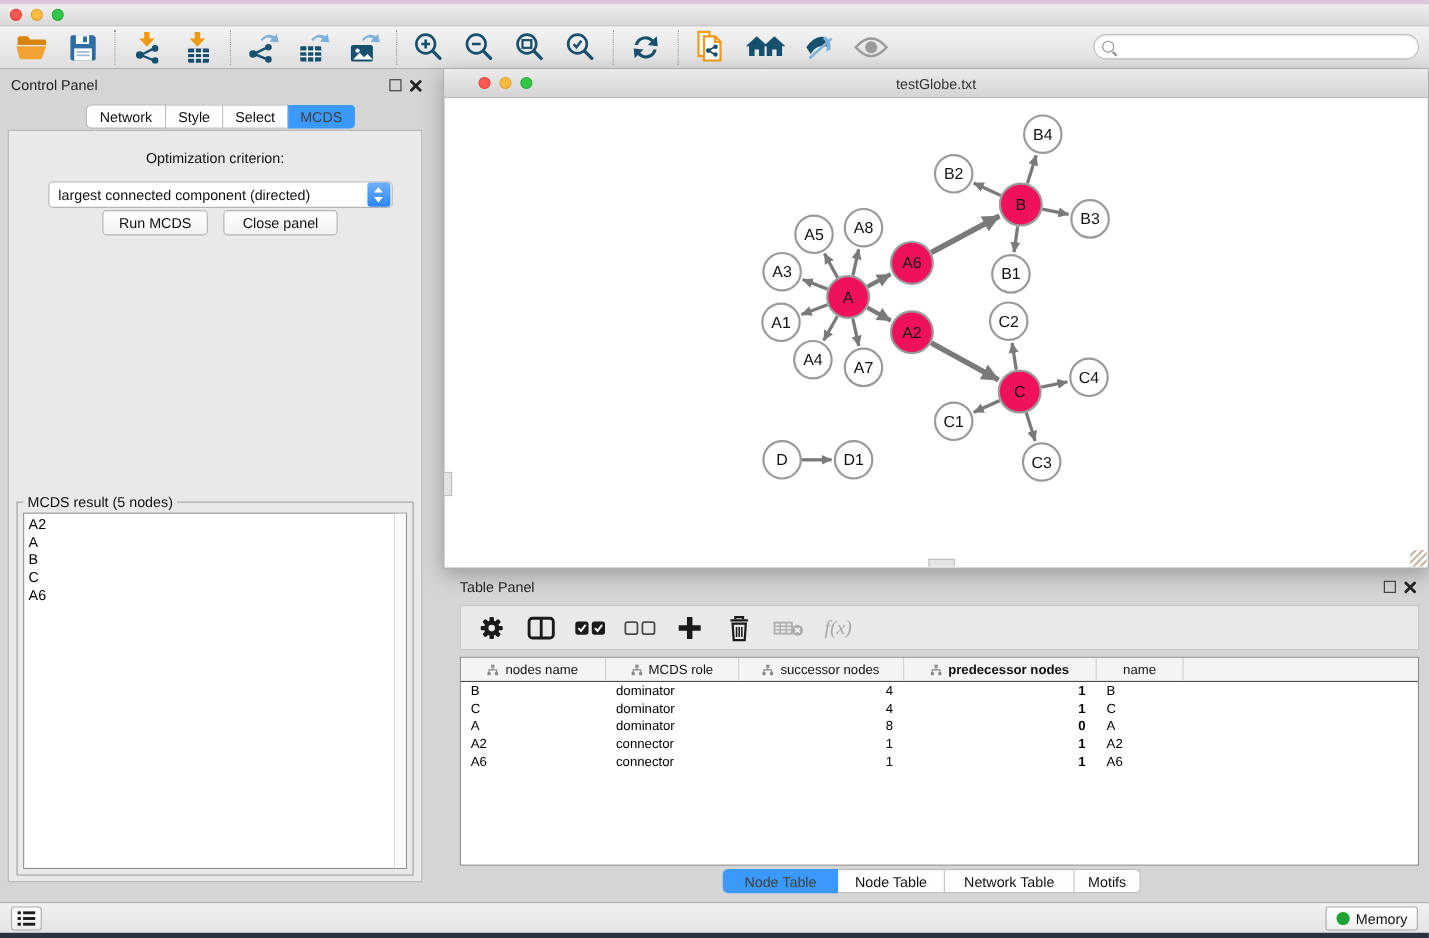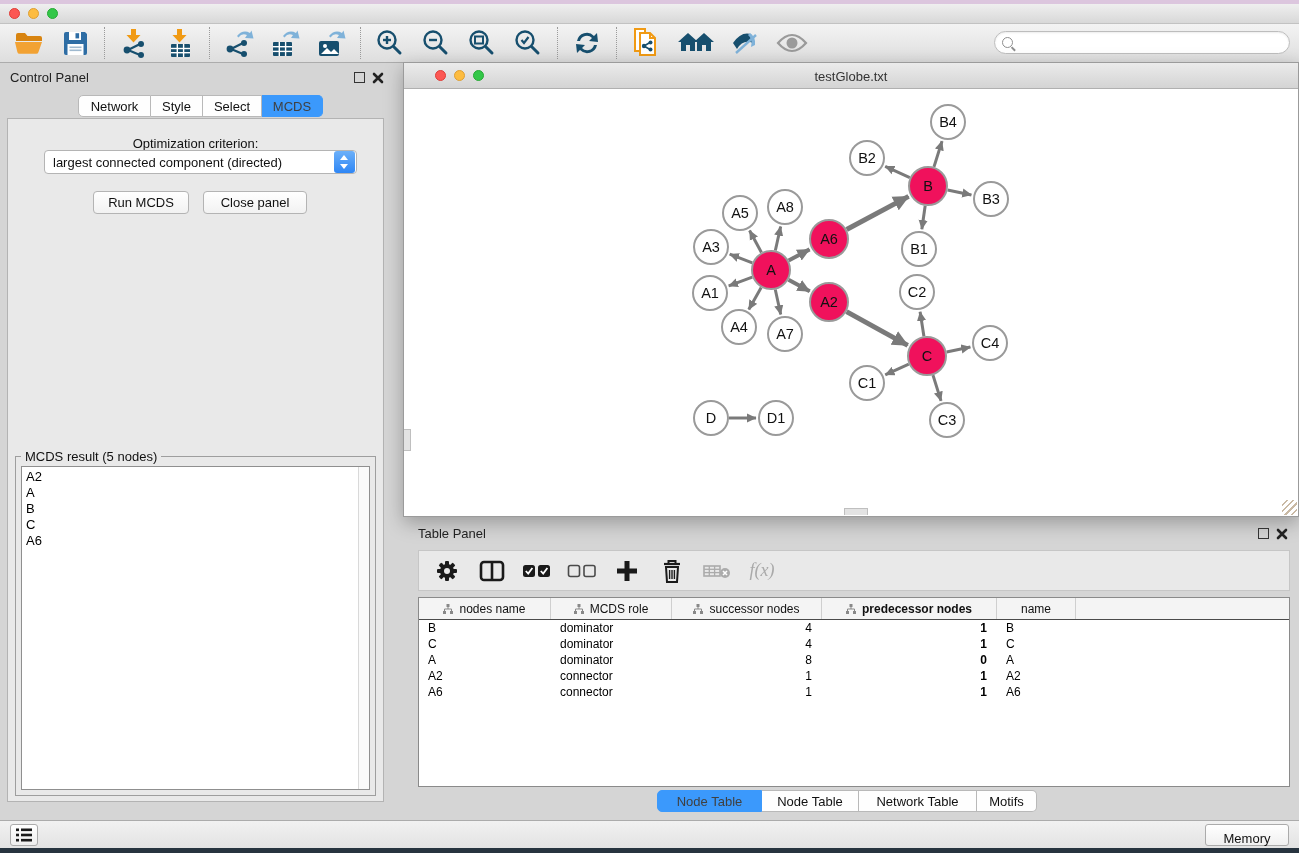--- a/index.html
+++ b/index.html
@@ -47,21 +47,21 @@
   .cpanel .segtabs { left:78px; top:32px; }
   .seg { height:22px; background:#FEFEFE; border:1px solid #B9B9B9; border-left:none;
     font-size:13px; color:#111; display:flex; align-items:center; justify-content:center; }
   .seg:first-child { border-left:1px solid #B9B9B9; border-radius:5px 0 0 5px; }
   .seg:last-child { border-radius:0 5px 5px 0; }
   .seg.active { background:#3B99FC; border-color:#3B99FC; color:#404040; }
 
   .cbody { position:absolute; left:7px; top:55px; width:377px; height:684px;
     background:#E9E9E9; border:1px solid #B3B3B3; }
   .opt-label { position:absolute; left:0; width:100%; top:17px; text-align:center; font-size:13px; color:#111; }
-  .selectbox { position:absolute; left:36px; top:31px; width:313px; height:24px; background:#fff;
+  .selectbox { position:absolute; left:36px; top:46px; width:313px; height:24px; background:#fff;
     border:1px solid #B4B4B4; border-radius:4px; display:flex; align-items:center; }
   .selectbox .selval { flex:1; font-size:13px; padding-left:8px; color:#111; white-space:nowrap; overflow:hidden;}
   .spinner { width:21px; height:22px; margin-right:1px; border-radius:3px;
     background:linear-gradient(#6CB0F9,#2E86F5); position:relative; }
   .spinner::before{ content:""; position:absolute; left:6px; top:4px; border:4.5px solid transparent;
     border-bottom:5px solid #fff; border-top:none; }
   .spinner::after{ content:""; position:absolute; left:6px; bottom:4px; border:4.5px solid transparent;
     border-top:5px solid #fff; border-bottom:none; }
   .btnrow { position:absolute; left:0; top:72px; width:100%; }
   .pbtn { position:absolute; height:23px; background:linear-gradient(#FFFFFF,#F2F2F2);
@@ -113,21 +113,21 @@
 
   .tpanel .segtabs { left:266px; top:271px;border-radius:10px; }
 
   
   .statusbar { position:absolute; left:0; top:820px; width:1299px; height:28px;
     background:linear-gradient(#F1F1F1,#E3E3E3); border-top:1px solid #ABABAB; }
   .listbtn { position:absolute; left:10px; top:3px; width:28px; height:22px; background:linear-gradient(#FFF,#EEE);
     border:1px solid #ABABAB; border-radius:3px; display:flex; align-items:center; justify-content:center; }
   .membtn { position:absolute; right:10px; top:3px; width:84px; height:22px; background:linear-gradient(#FFF,#F0F0F0);
     border:1px solid #ABABAB; border-radius:3px; display:flex; align-items:center; justify-content:center; gap:6px;
-    font-size:13px; color:#111;flex-direction:column; }
+    font-size:13px; color:#111; }
   .memdot { width:12px; height:12px; border-radius:50%; background:#1EA434; }
   .desktop-strip { position:absolute; left:0; top:848px; width:1299px; height:5px; background:#27343F; }
 </style>
 </head>
 <body>
 
 <div class="mac-strip"></div>
 
 <div class="titlebar">
   <div class="lights">

